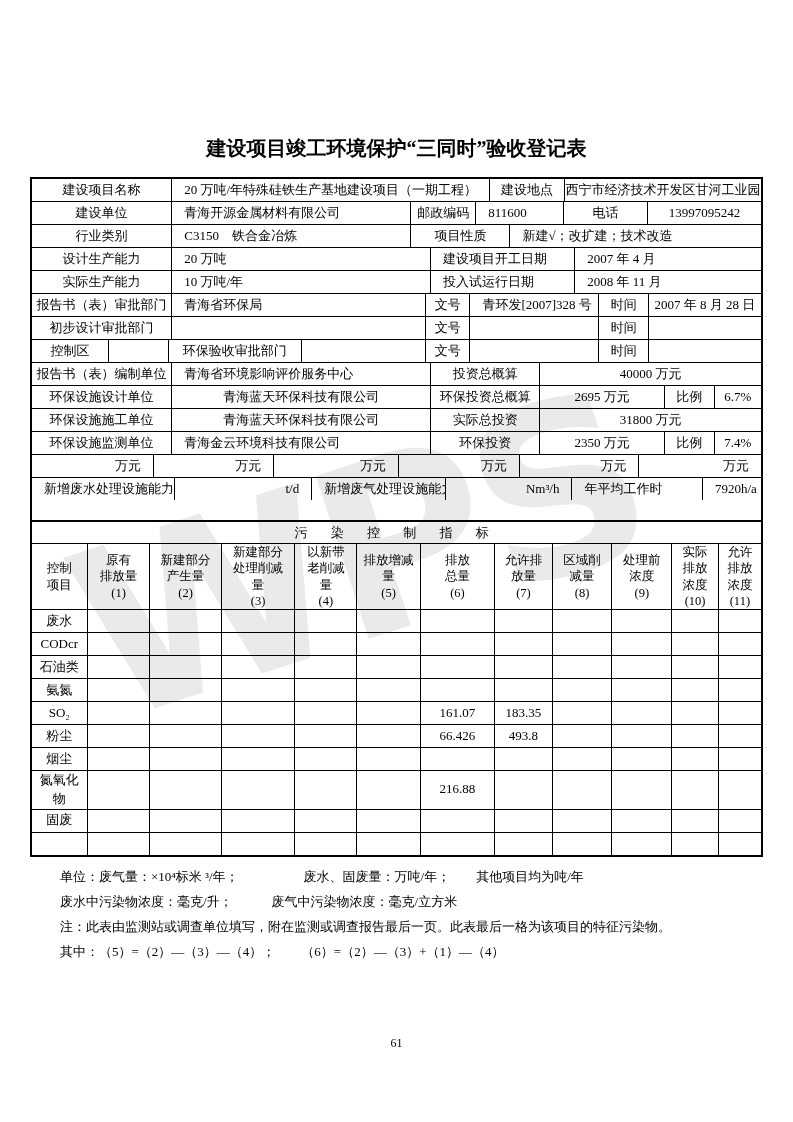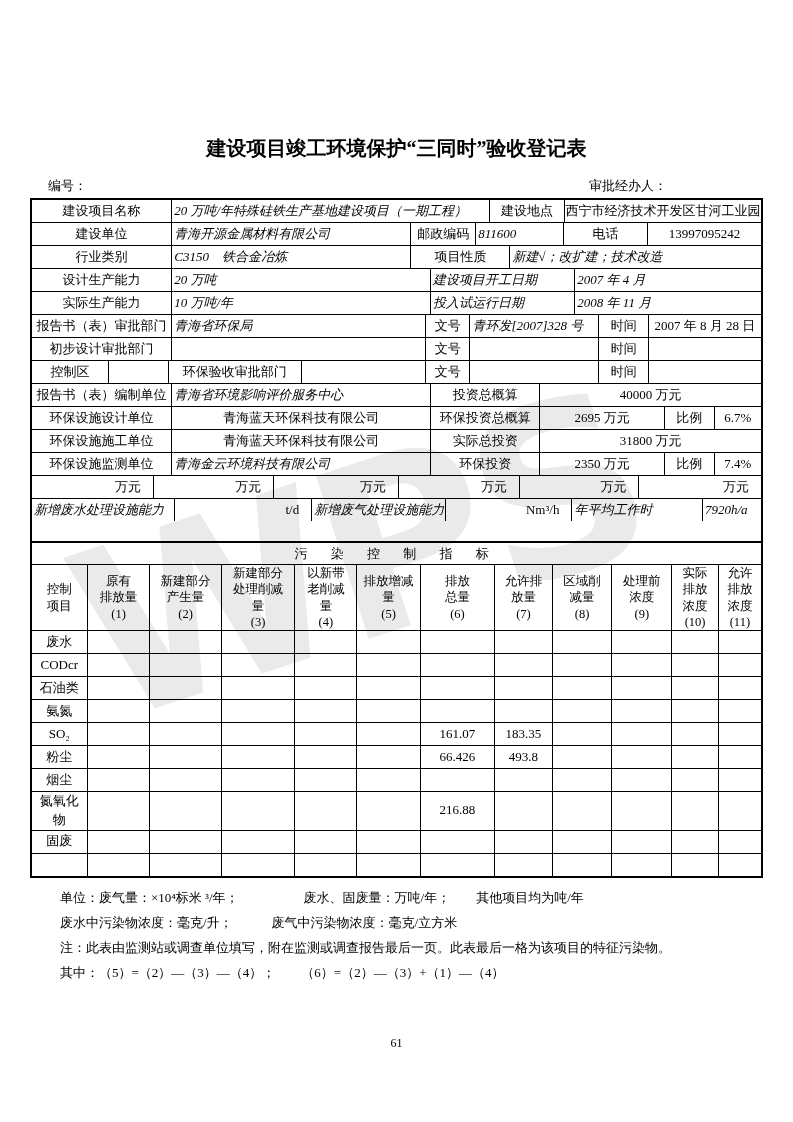--- a/index.html
+++ b/index.html
@@ -12,21 +12,21 @@
   .content{position:relative;z-index:1;padding:0 30px;}
   .title{margin:15px;padding-top:120px;text-align:center;font-size:20px;font-weight:bold;}
   .meta{display:flex;justify-content:space-between;font-size:13px;
         margin:8px 0 3px 0;padding-left:18px;padding-right:96px;}
   .gridtable{border:2px solid #000;}
   .mrow{display:flex;border-top:1px solid #000;height:22px;font-size:13px;}
   .mrow.first{border-top:none;}
   .cell{display:flex;align-items:center;justify-content:center;text-align:center;
         border-left:1px solid #000;box-sizing:border-box;overflow:hidden;white-space:nowrap;}
   .cell:first-child{border-left:none;}
-  .cell.l{justify-content:flex-start;padding-left:2px;text-align:right;font-style:italic;}
+  .cell.l{justify-content:flex-start;padding-left:12px;text-align:right;}
   .cell.r{justify-content:flex-end;padding-right:12px;text-align:right;}
   .section-row{border-top:2px solid #000;height:21px;display:flex;align-items:center;
         justify-content:center;font-size:13px;letter-spacing:10px;margin-top:20px;}
   .phead{display:flex;border-top:1px solid #000;}
   .phead .pcell{min-height:62px;font-size:12.5px;line-height:1.3;}
   .pcell{display:flex;align-items:center;justify-content:center;text-align:center;
         border-left:1px solid #000;box-sizing:border-box;white-space:pre-line;}
   .pcell:first-child{border-left:none;}
   .prow{display:flex;border-top:1px solid #000;font-size:13px;}
   .prow .pcell{min-height:22px;line-height:1.45;}
@@ -36,24 +36,20 @@
 </style>
 </head>
 <body>
 
 <div class="page">
   <div class="watermark">WPS</div>
 
   <div class="content">
     <h1 class="title">建设项目竣工环境保护“三同时”验收登记表</h1>
 
-    <div class="meta">
-      <span>编号：</span>
-      <span>审批经办人：</span>
-    </div>
 
     <div class="gridtable">
 
       <div class="mrow first">
         <div class="cell" style="width:19.1%">建设项目名称</div>
         <div class="cell l" style="width:43.6%">20 万吨/年特殊硅铁生产基地建设项目（一期工程）</div>
         <div class="cell" style="width:10.3%">建设地点</div>
         <div class="cell" style="width:27.0%">西宁市经济技术开发区甘河工业园</div>
       </div>
 

